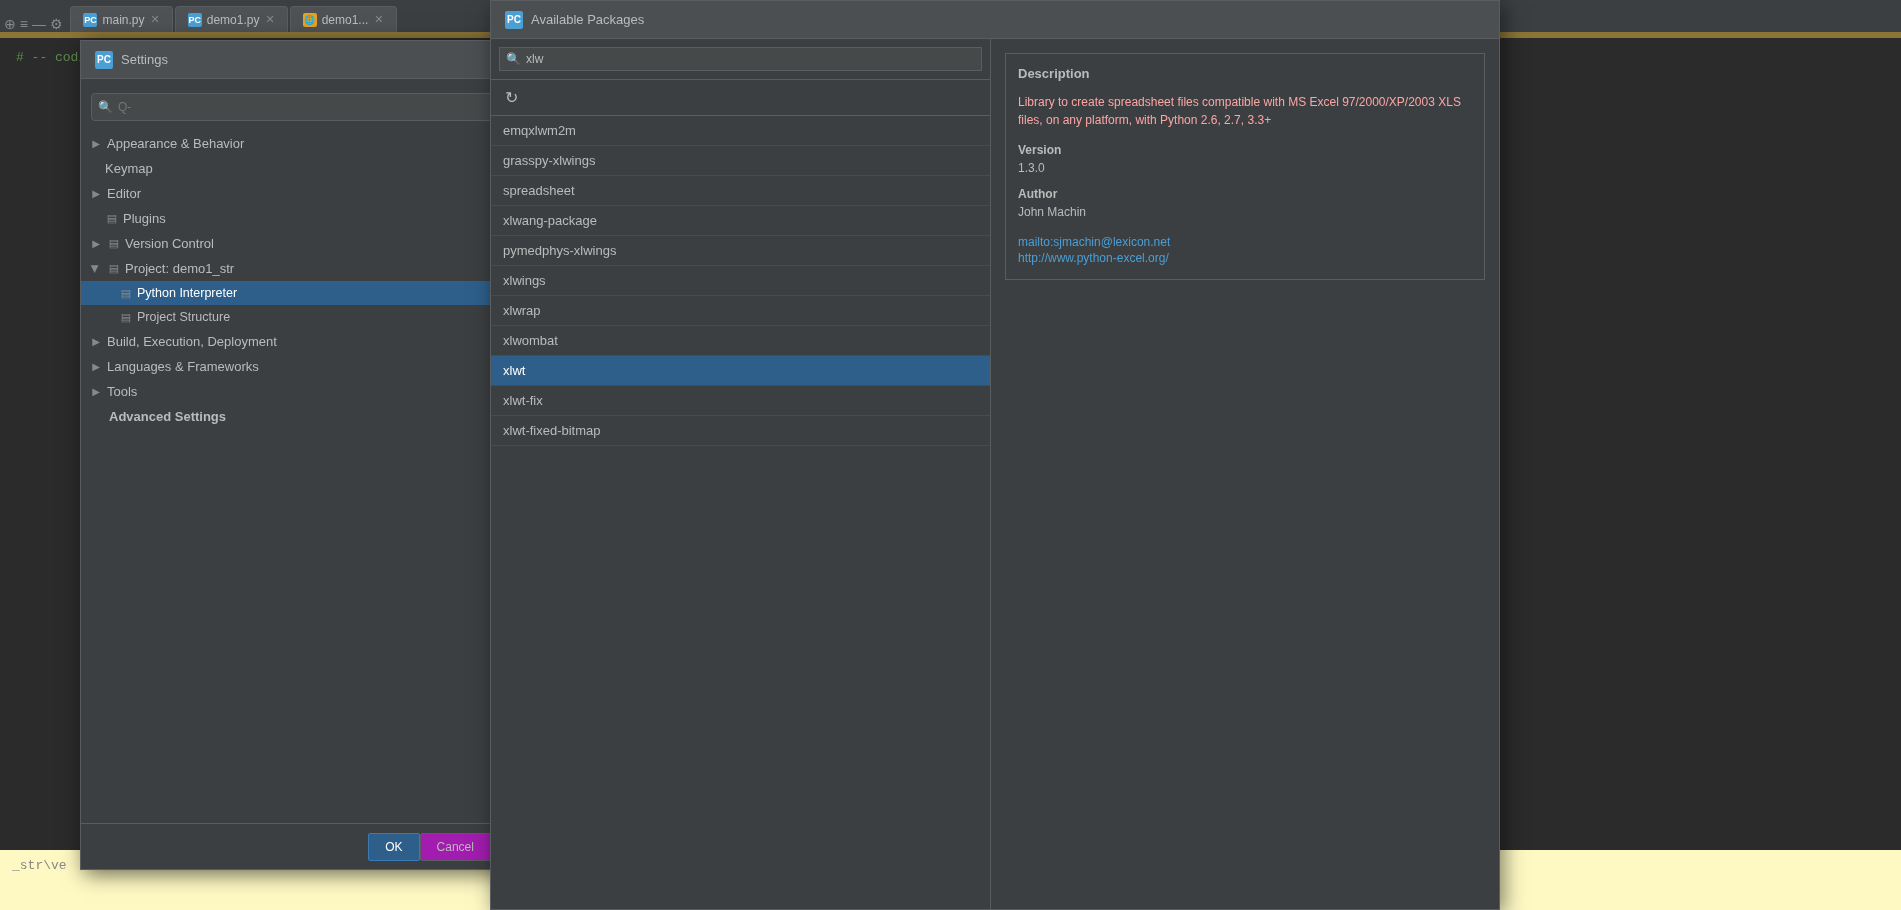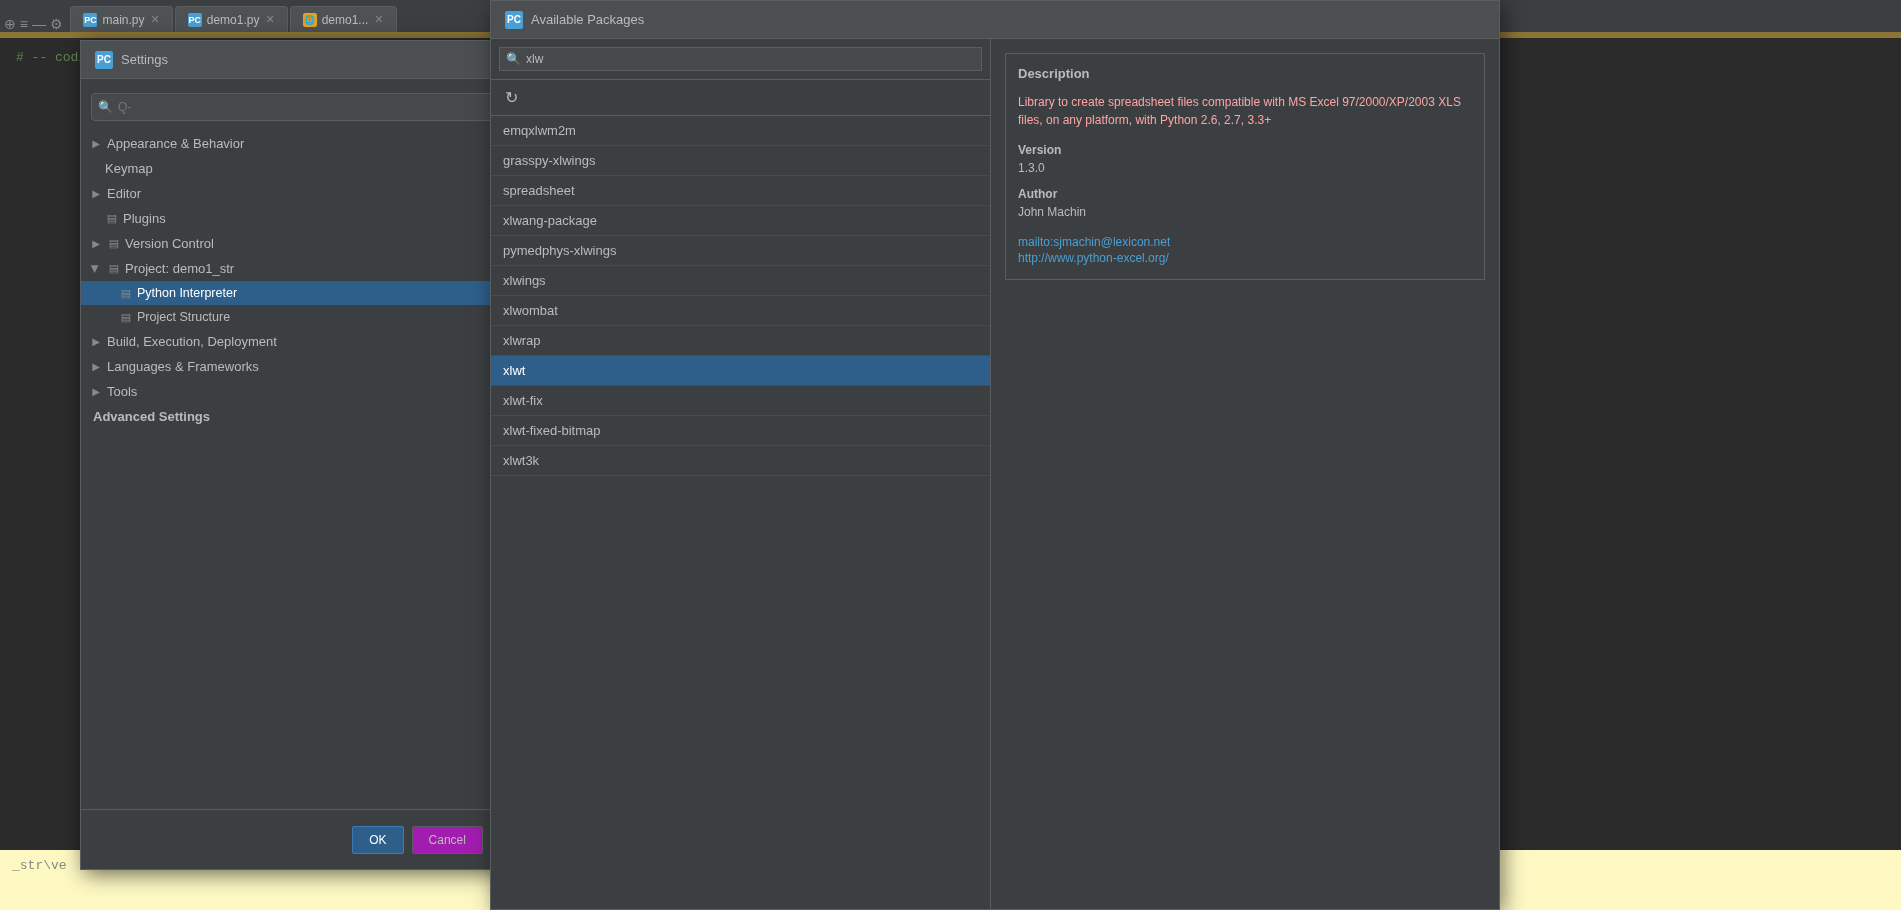--- a/index.html
+++ b/index.html
@@ -412,27 +412,26 @@
       color: #bbbbbb;
       cursor: pointer;
       display: flex;
       align-items: center;
       justify-content: center;
       font-size: 14px;
       border-radius: 2px;
     }
 
     .settings-footer {
-      height: 60px;
+      height: 46px;
       border-top: 1px solid #5a5d5f;
       display: flex;
       align-items: center;
       justify-content: flex-end;
       padding: 0 14px;
-      gap: 8px;
     }
 
     .dialog-btn {
       height: 28px;
       padding: 0 16px;
       background: #a21caf;
       border: 1px solid #5a5d5f;
       color: #bbbbbb;
       cursor: pointer;
       font-size: 12px;
@@ -567,21 +566,21 @@
       <div class="nav-item with-arrow">
         <span class="nav-arrow">▶</span>
         <span>Languages &amp; Frameworks</span>
       </div>
 
       <div class="nav-item with-arrow">
         <span class="nav-arrow">▶</span>
         <span>Tools</span>
       </div>
 
-      <div class="nav-item" style="padding-left:12px;font-weight:bold;">
+      <div class="nav-item" style="padding-left:28px;font-weight:bold;">
         <span>Advanced Settings</span>
       </div>
 
     </div>
   </div>
 
   <div style="position:absolute;top:38px;left:490px;right:0;bottom:46px;background:#3c3f41;padding:12px;">
     <div style="font-size:13px;color:#bbbbbb;font-weight:bold;margin-bottom:8px;">Project: demo1</div>
     <div style="font-size:12px;color:#aaa;margin-bottom:8px;">Python Interpr</div>
 
@@ -677,36 +676,33 @@
         <div class="pkg-item">
           <span>xlwang-package</span>
         </div>
         <div class="pkg-item">
           <span>pymedphys-xlwings</span>
         </div>
         <div class="pkg-item">
           <span>xlwings</span>
         </div>
         <div class="pkg-item">
+          <span>xlwrap</span>
+        </div>
+        <div class="pkg-item">
           <span>xlwombat</span>
-        </div>
-        <div class="pkg-item">
-          <span>xlwrap</span>
         </div>
         <div class="pkg-item selected">
           <span>xlwt</span>
         </div>
         <div class="pkg-item">
           <span>xlwt-fix</span>
         </div>
         <div class="pkg-item">
           <span>xlwt-fixed-bitmap</span>
-        </div>
-        <div class="pkg-item">
-          <span>xlwt3k</span>
         </div>
       </div>
     </div>
 
     <div class="avail-right">
       <div class="desc-section">
         <div class="desc-title">Description</div>
         <div class="desc-text">Library to create spreadsheet files compatible with MS Excel 97/2000/XP/2003 XLS files, on any platform, with Python 2.6, 2.7, 3.3+</div>
 
         <div class="desc-field-label">Version</div>

